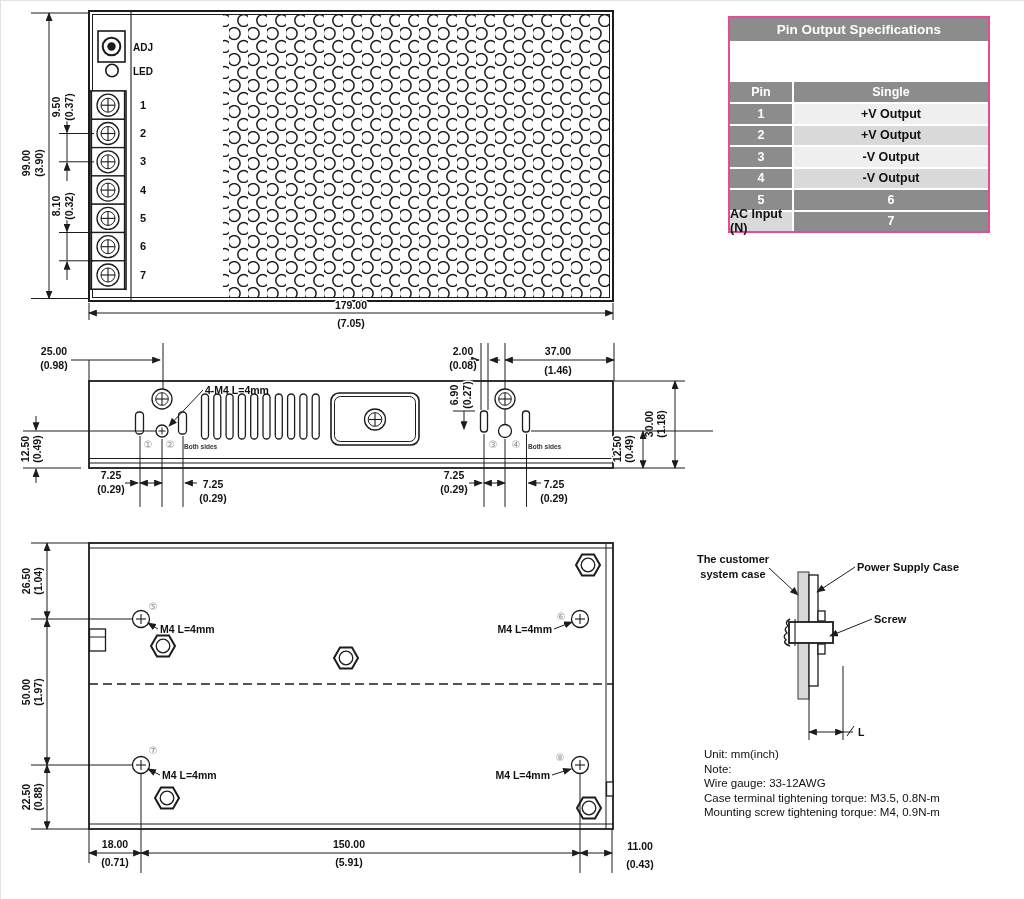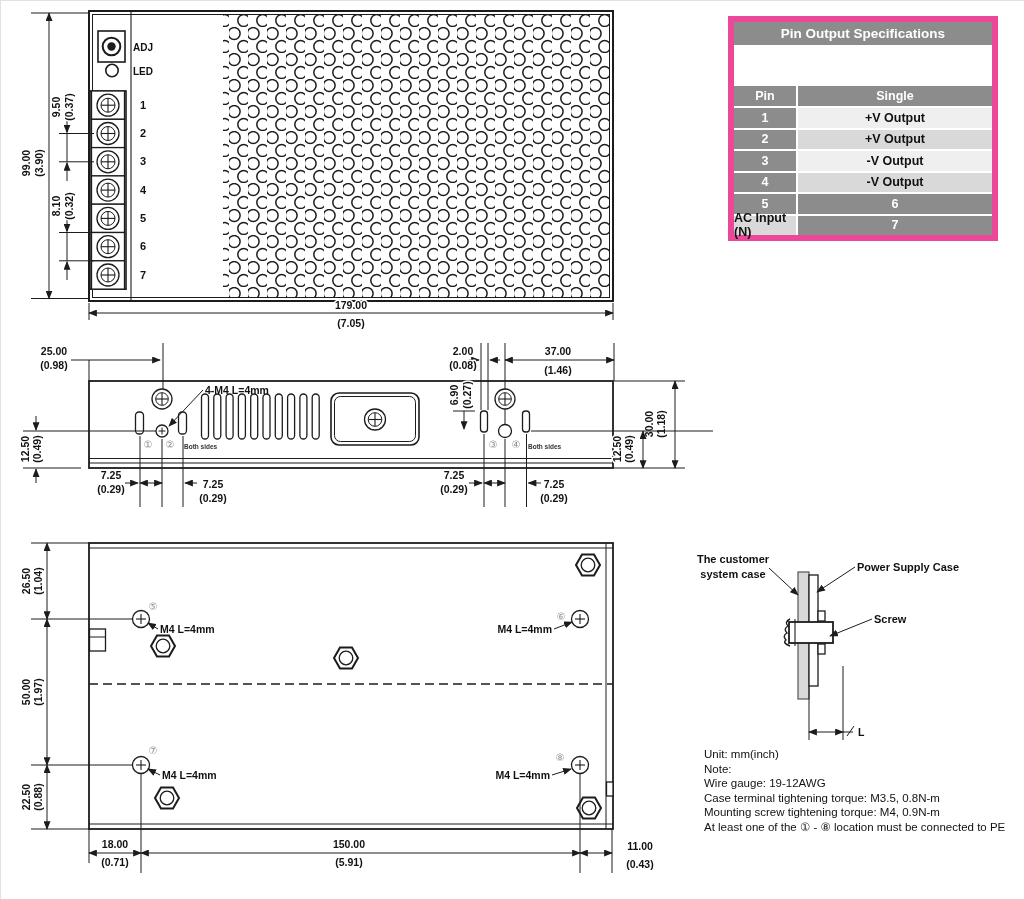--- a/index.html
+++ b/index.html
@@ -14,21 +14,21 @@
   .small{font-size:10px;font-weight:700;}
   .tiny{font-size:6.5px;font-weight:600;fill:#333;}
   .mk{font-size:10px;fill:#8f8f8f;text-anchor:middle;}
   .callout{font-size:10.5px;font-weight:600;}
   .ln{stroke:#1c1c1c;stroke-width:1.1;fill:none;}
   .thin{stroke:#1c1c1c;stroke-width:1;fill:none;}
   .shape{stroke:#1c1c1c;stroke-width:1.6;fill:#fff;}
   .shape2{stroke:#1c1c1c;stroke-width:1.3;fill:#fff;}
   
   .spec-table{display:grid;grid-template-columns:62px 1fr;gap:2px;width:258px;
-              border:6px solid #ec4899;background:#fff;}
+              border:2px solid #ec4899;background:#fff;}
   .t-title{grid-column:1/3;background:#8c8c8c;color:#fff;font-weight:700;font-size:13.5px;
            text-align:center;padding:4px 0;}
   .t-cell{display:flex;align-items:center;justify-content:center;font-size:12.5px;}
   .t-head{background:#8c8c8c;color:#fff;font-weight:700;height:20px;margin-top:39px;}
   .t-pin{background:#8c8c8c;color:#fff;font-weight:700;height:19.5px;}
   .t-light{background:#efefef;color:#111;font-weight:700;height:19.5px;}
   .t-dark{background:#d9d9d9;color:#111;font-weight:700;height:19.5px;}
   
   #notes{left:703px;top:746px;width:320px;font-size:11.5px;line-height:14.6px;color:#111;}
 </style>
@@ -474,19 +474,18 @@
       <line x1="118" y1="206" x2="152" y2="206" class="thin" marker-start="url(#aD)" marker-end="url(#aD)"></line>
       <line x1="152" y1="206" x2="162" y2="206" class="thin"></line>
       <line x1="156" y1="210" x2="163" y2="200" class="thin"></line>
       <text x="167" y="210" class="callout">L</text>
     </g>
   </svg>
 
   <div id="notes" class="abs">
     <div>Unit: mm(inch)</div>
     <div>Note:</div>
-    <div>Wire gauge: 19-12AWG</div>
+    <div>Wire gauge: 33-12AWG</div>
     <div>Case terminal tightening torque: M3.5, 0.8N-m</div>
     <div>Mounting screw tightening torque: M4, 0.9N-m</div>
-    <div>At least one of the ① - ⑧ location must be connected to PE</div>
   </div>
 
 </div>
 
 </body></html>

